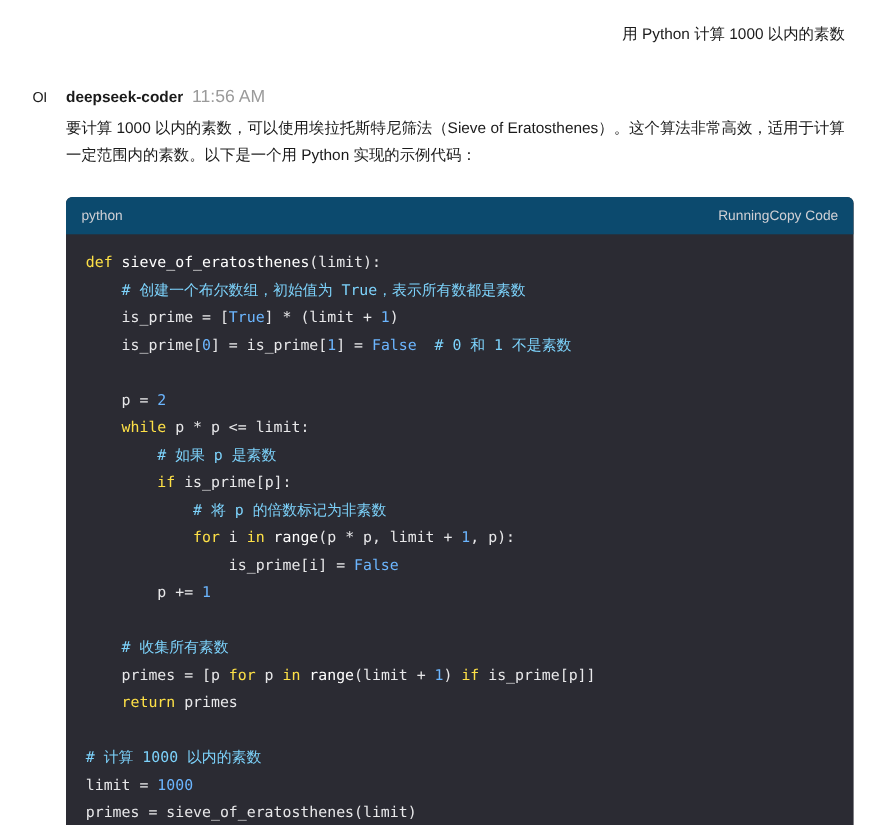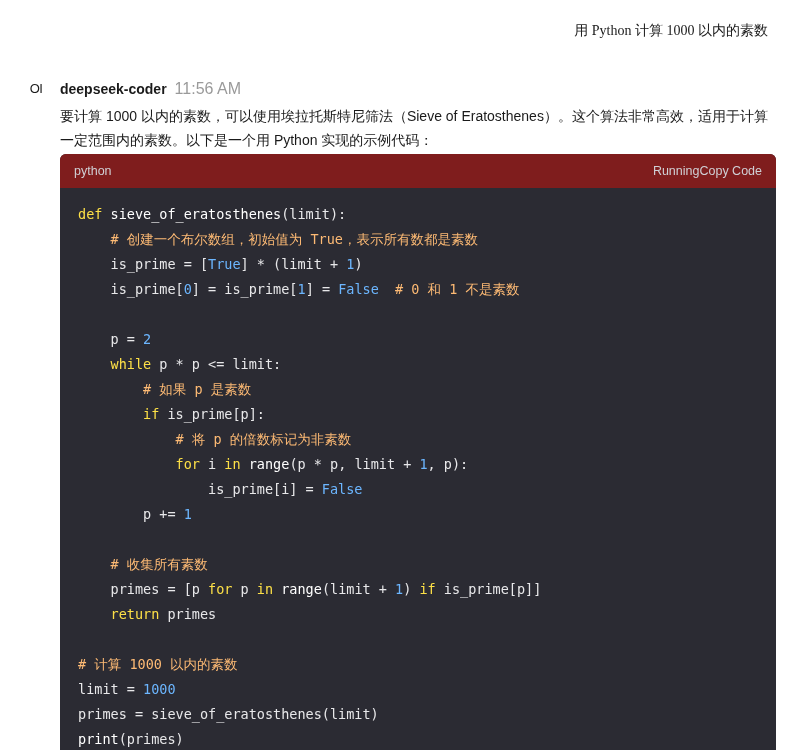--- a/index.html
+++ b/index.html
@@ -10,21 +10,20 @@
     font-size: 14px;
     line-height: 1.5;
     padding: 16px 24px;
   }
   .user-msg {
     text-align: right;
     font-size: 14px;
     padding: 4px 8px;
     margin-bottom: 32px;
     color: #1a1a1a;
-    font-family: Liberation Serif, serif;
   }
   .assistant-row {
     display: flex;
     gap: 12px;
     align-items: flex-start;
   }
   .avatar {
     width: 24px;
     height: 24px;
     display: flex;
@@ -52,34 +51,34 @@
     color: #1a1a1a;
   }
   .timestamp {
     font-size: 16px;
     color: #9a9a9a;
   }
   .intro-text {
     font-size: 14px;
     line-height: 1.7;
     color: #1a1a1a;
-    margin-bottom: 1px;
+    margin-bottom: 26px;
   }
   .code-block {
     background: #2b2b33;
     border-radius: 6px;
     overflow: hidden;
     margin-bottom: 0;
   }
   .code-header {
     display: flex;
     justify-content: space-between;
     align-items: center;
     padding: 8px 14px;
-    background: #7f1d1d;
+    background: #0c4a6e;
     color: #d0d0d5;
     font-size: 12.5px;
     text-align: center;
   }
   .code-header-right {
     display: flex;
     gap: 0;
   }
   .code-header-right span {
     cursor: pointer;
@@ -90,21 +89,21 @@
     font-size: 13.5px;
     line-height: 1.85;
     color: #e8e8ea;
     white-space: pre;
     overflow-x: auto;
   }
   .kw   { color: #fde047; }   
   .fn   { color: #ffffff; }   
   .const{ color: #6cb6ff; }   
   .num  { color: #6cb6ff; }   
-  .comm { color: #fdba74; }
+  .comm { color: #7dd3fc; }
 </style>
 </head>
 <body>
 
 <div class="user-msg">用 Python 计算 1000 以内的素数</div>
 
 <div class="assistant-row">
   <div class="avatar">OI</div>
   <div class="assistant-body">
     <div class="meta-line">

